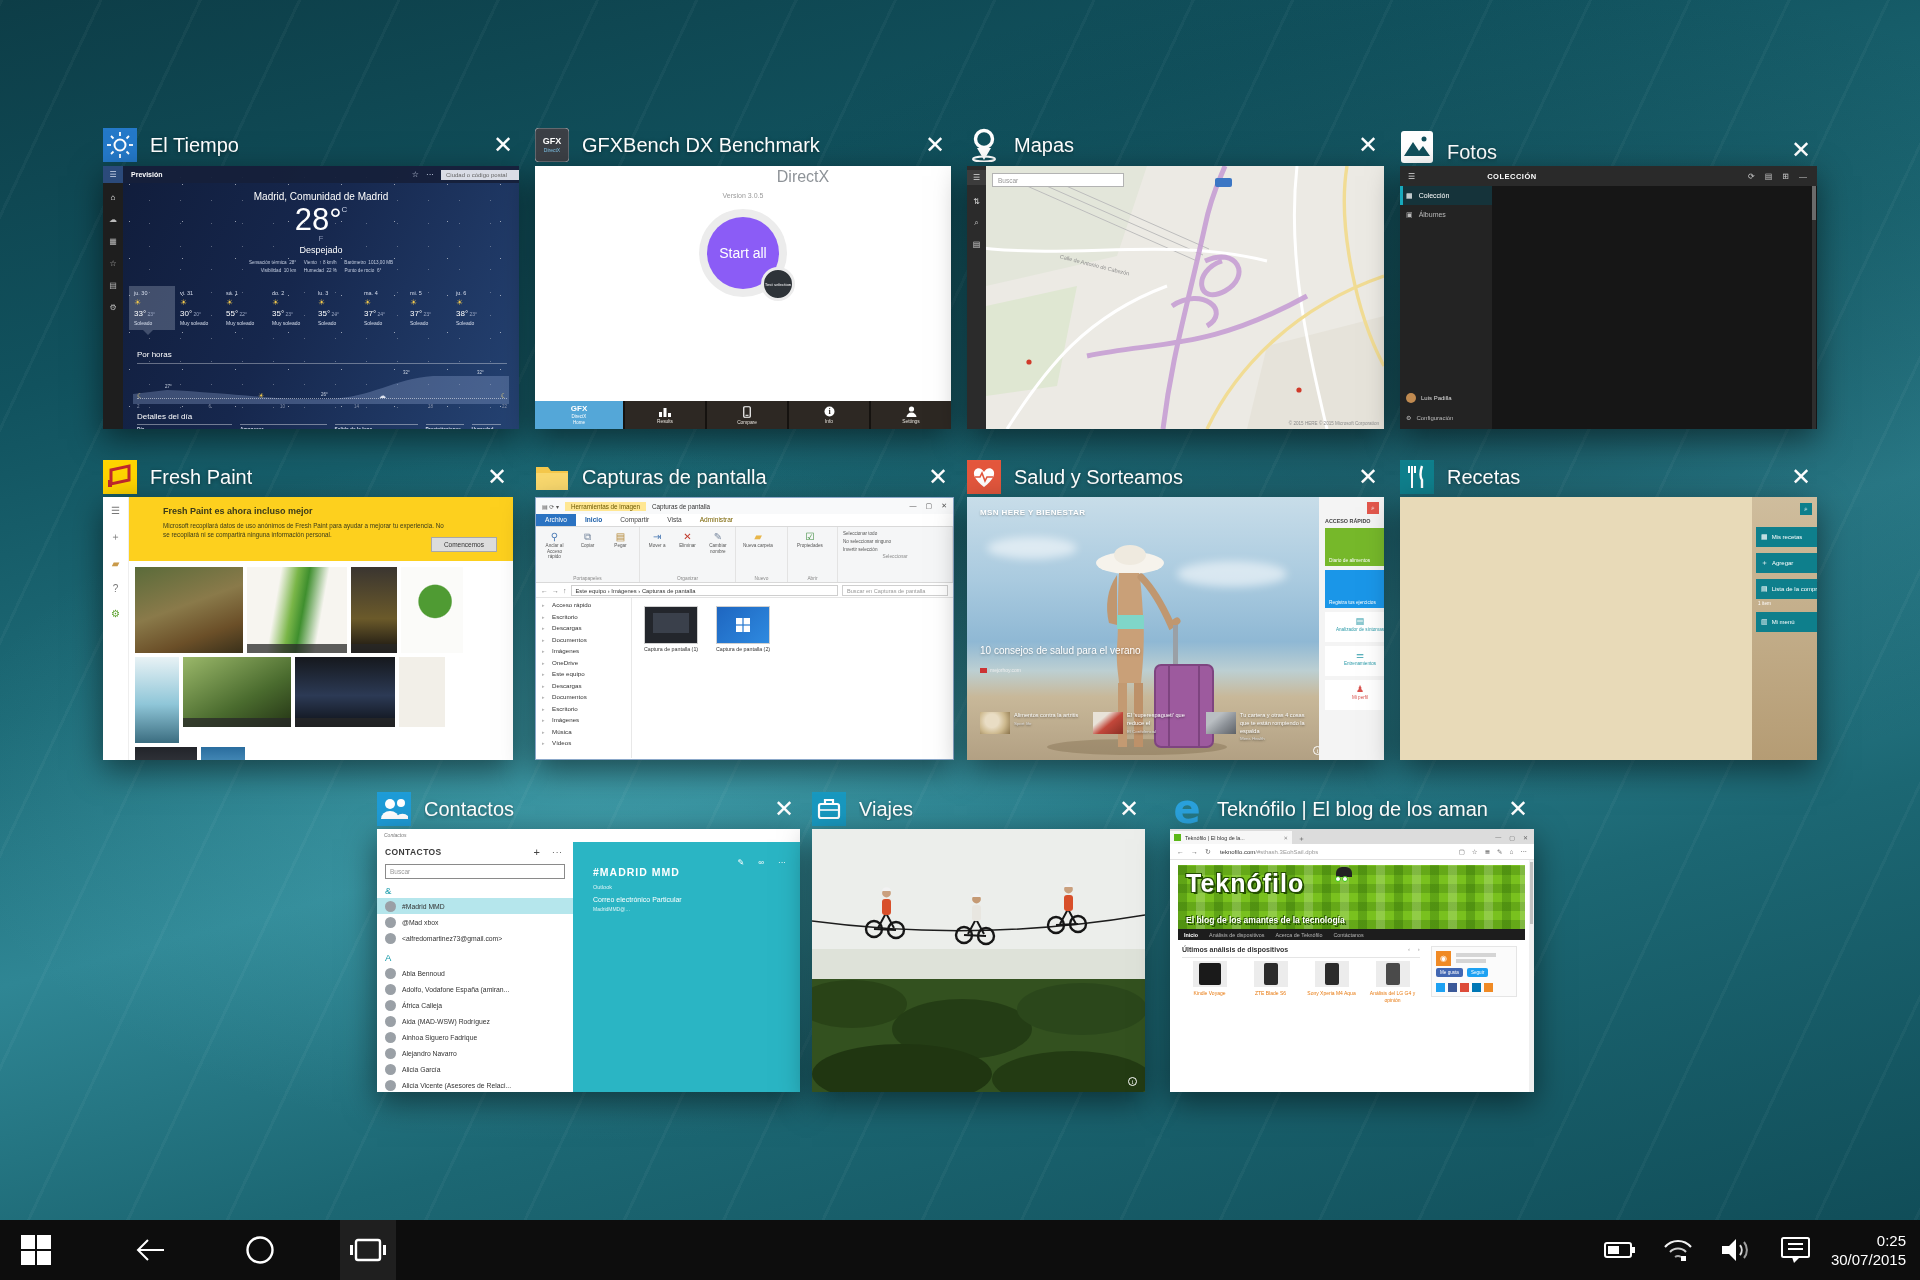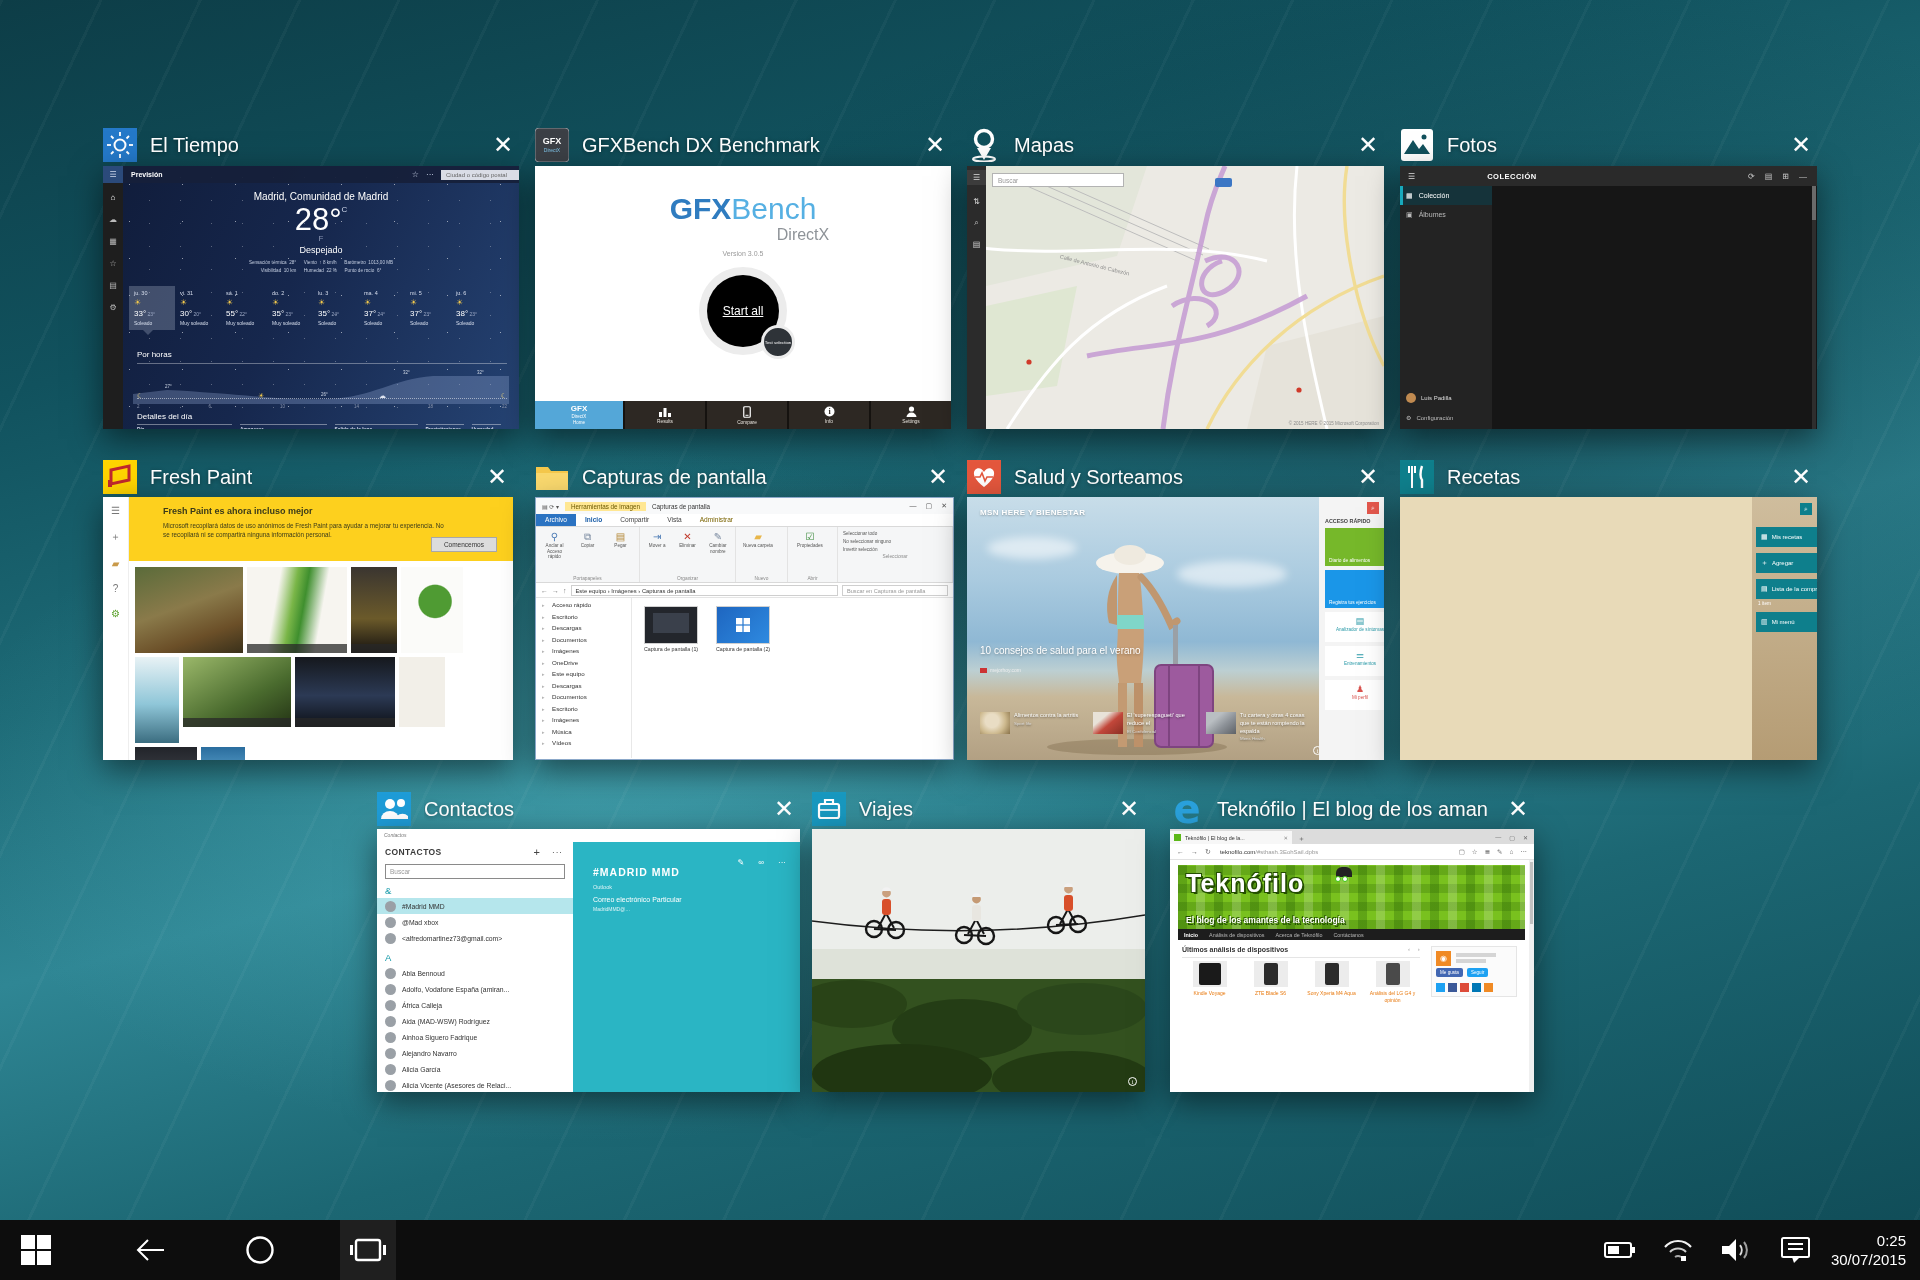--- a/index.html
+++ b/index.html
@@ -65,21 +65,21 @@
 
   
   .gx-body { background:#fff; text-align:center; }
   .gx-logo { margin-top:28px; font-size:30px; line-height:1; }
   .gx-logo .a { color:#2f7cc0; font-weight:bold; }
   .gx-logo .b { color:#56b0e3; }
   .gx-dx { font-size:16px; color:#8e9398; margin-top:2px; padding-left:120px; }
   .gx-ver { font-size:7px; color:#9a9a9a; margin-top:6px; }
   .gx-circle-wrap { position:relative; width:88px; height:88px; margin:10px auto 0; }
   .gx-ring { position:absolute; inset:0; border-radius:50%; background:#ececec; }
-  .gx-start { position:absolute; inset:8px; border-radius:50%; background:#000000; color:#fff; font-size:12px; display:flex; align-items:center; justify-content:center;text-decoration:underline; }
+  .gx-start { position:absolute; inset:8px; border-radius:50%; background:#8b5cf6; color:#fff; font-size:14px; display:flex; align-items:center; justify-content:center; }
   .gx-test { position:absolute; right:-8px; bottom:-4px; width:34px; height:34px; border-radius:50%; background:#2e3338; border:3px solid #ececec; color:#fff; font-size:4.4px; display:flex; align-items:center; justify-content:center; text-align:center; }
   .gx-nav { position:absolute; left:0; right:0; bottom:0; height:28px; background:#2d2823; display:flex; }
   .gx-home { width:88px; background:#54a7d8; color:#fff; font-size:4.5px; display:flex; flex-direction:column; justify-content:center; line-height:1.25; }
   .gx-home .g1 { font-size:8px; font-weight:bold; }
   .gx-tab { flex:1; border-left:2px solid #15120f; color:#e8e4de; display:flex; flex-direction:column; align-items:center; justify-content:center; gap:2px; font-size:4.8px; }
   .gx-tab svg { display:block; }
 
   
   .mp-body { background:#eceae4; }
   .mp-rail { position:absolute; left:0; top:0; bottom:0; width:19px; background:#2b2b2b; z-index:3; display:flex; flex-direction:column; align-items:center; gap:12px; padding-top:4px; color:#ddd; font-size:8px; }
@@ -381,21 +381,20 @@
       <svg width="34" height="34">
           <rect width="34" height="34" rx="4" fill="#3c4046" stroke="#8a8f96"></rect>
           <text x="17" y="16" text-anchor="middle" fill="#fff" font-size="9" font-weight="bold" font-family="Liberation Sans">GFX</text>
           <text x="17" y="24" text-anchor="middle" fill="#7fc4e8" font-size="5" font-family="Liberation Sans">DirectX</text>
         </svg>
     </span>
     <span class="wtitle">GFXBench DX Benchmark</span>
     <span class="wclose">✕</span>
   </div>
   <div class="thumb gx-body" style="left:535px; top:166px; width:416px; height:263px;">
-    <div class="gx-logo"><span class="a">GFX</span><span class="b">Bench</span></div>
     <div class="gx-dx">DirectX</div>
     <div class="gx-ver">Version 3.0.5</div>
     <div class="gx-circle-wrap">
       <div class="gx-ring"></div>
       <div class="gx-start">Start all</div>
       <div class="gx-test">Test selection</div>
     </div>
     <div class="gx-nav">
       <div class="gx-home">
           <span class="g1">GFX</span>
@@ -483,21 +482,21 @@
         <span>⌕</span>
         <span>▤</span>
       </div>
     <div class="mp-search">Buscar</div>
     <div class="mp-street">Calle de Antonio de Cabezón</div>
     <div class="mp-copy">© 2015 HERE  © 2015 Microsoft Corporation</div>
   </div>
 </div>
 
 <div class="win">
-  <div class="whead" style="left:1400px; top:126px; width:417px;">
+  <div class="whead" style="left:1400px; top:126px; width:417px;align-items:flex-end;">
     <span class="wicon">
       <svg width="34" height="34">
           <rect x="1" y="1" width="32" height="32" rx="3" fill="#fff"></rect>
           <polygon points="4,26 13,12 19,21 23,16 30,26" fill="#11505c"></polygon>
           <circle cx="24" cy="9" r="2.5" fill="#11505c"></circle>
         </svg>
     </span>
     <span class="wtitle">Fotos</span>
     <span class="wclose">✕</span>
   </div>

